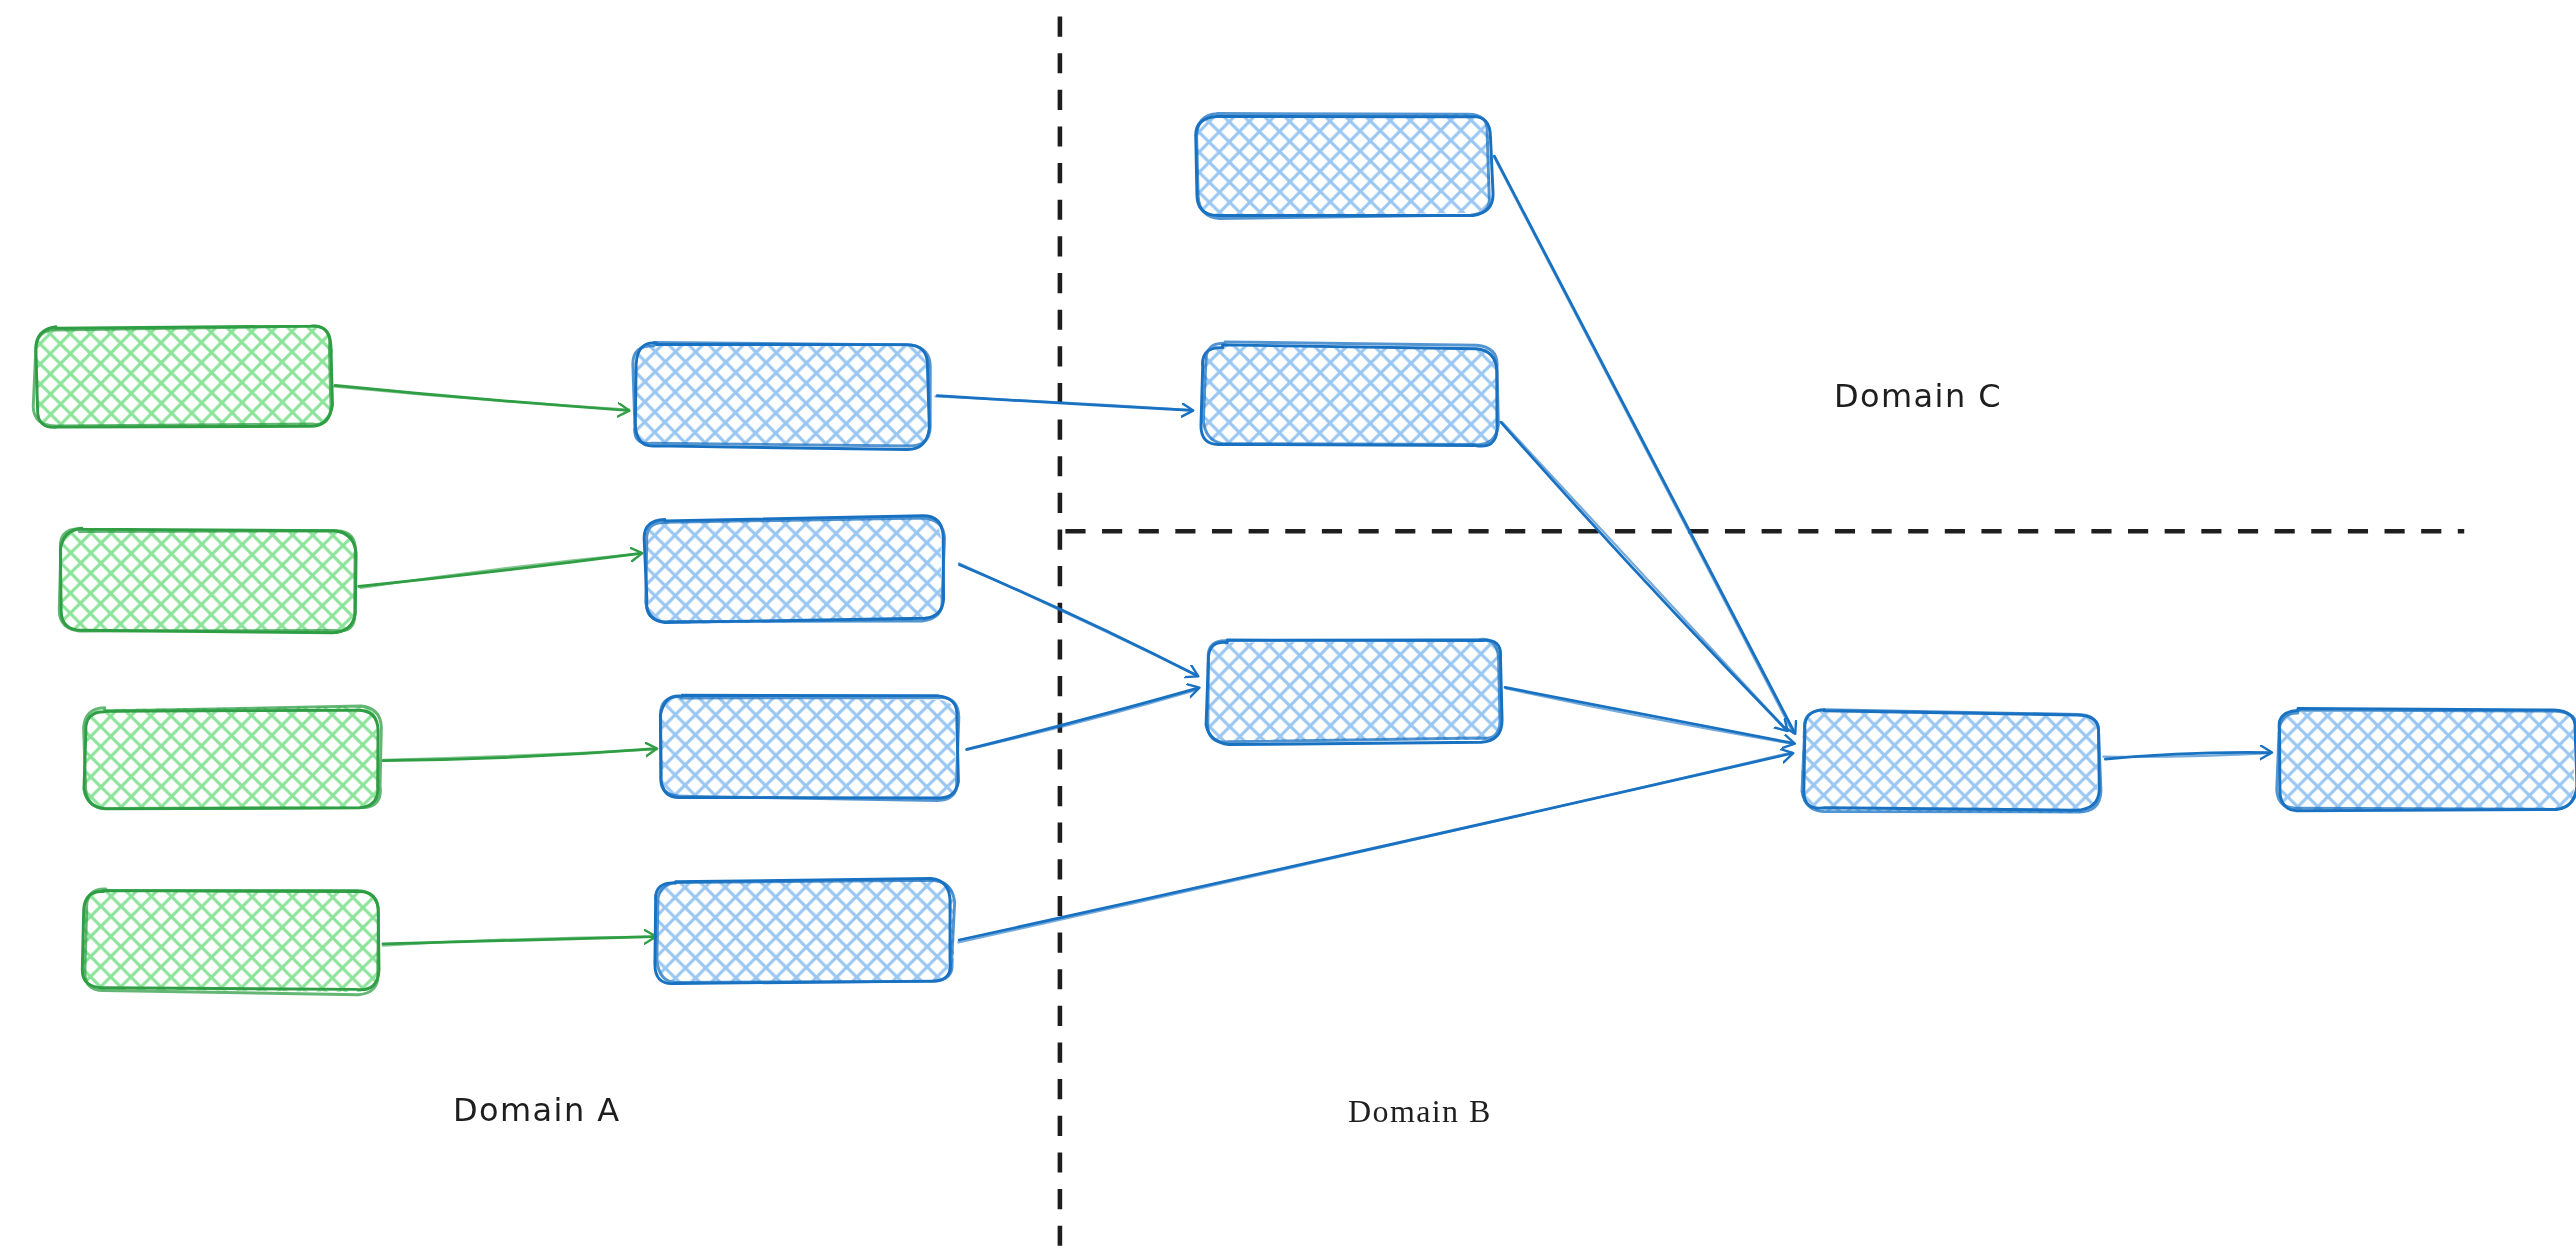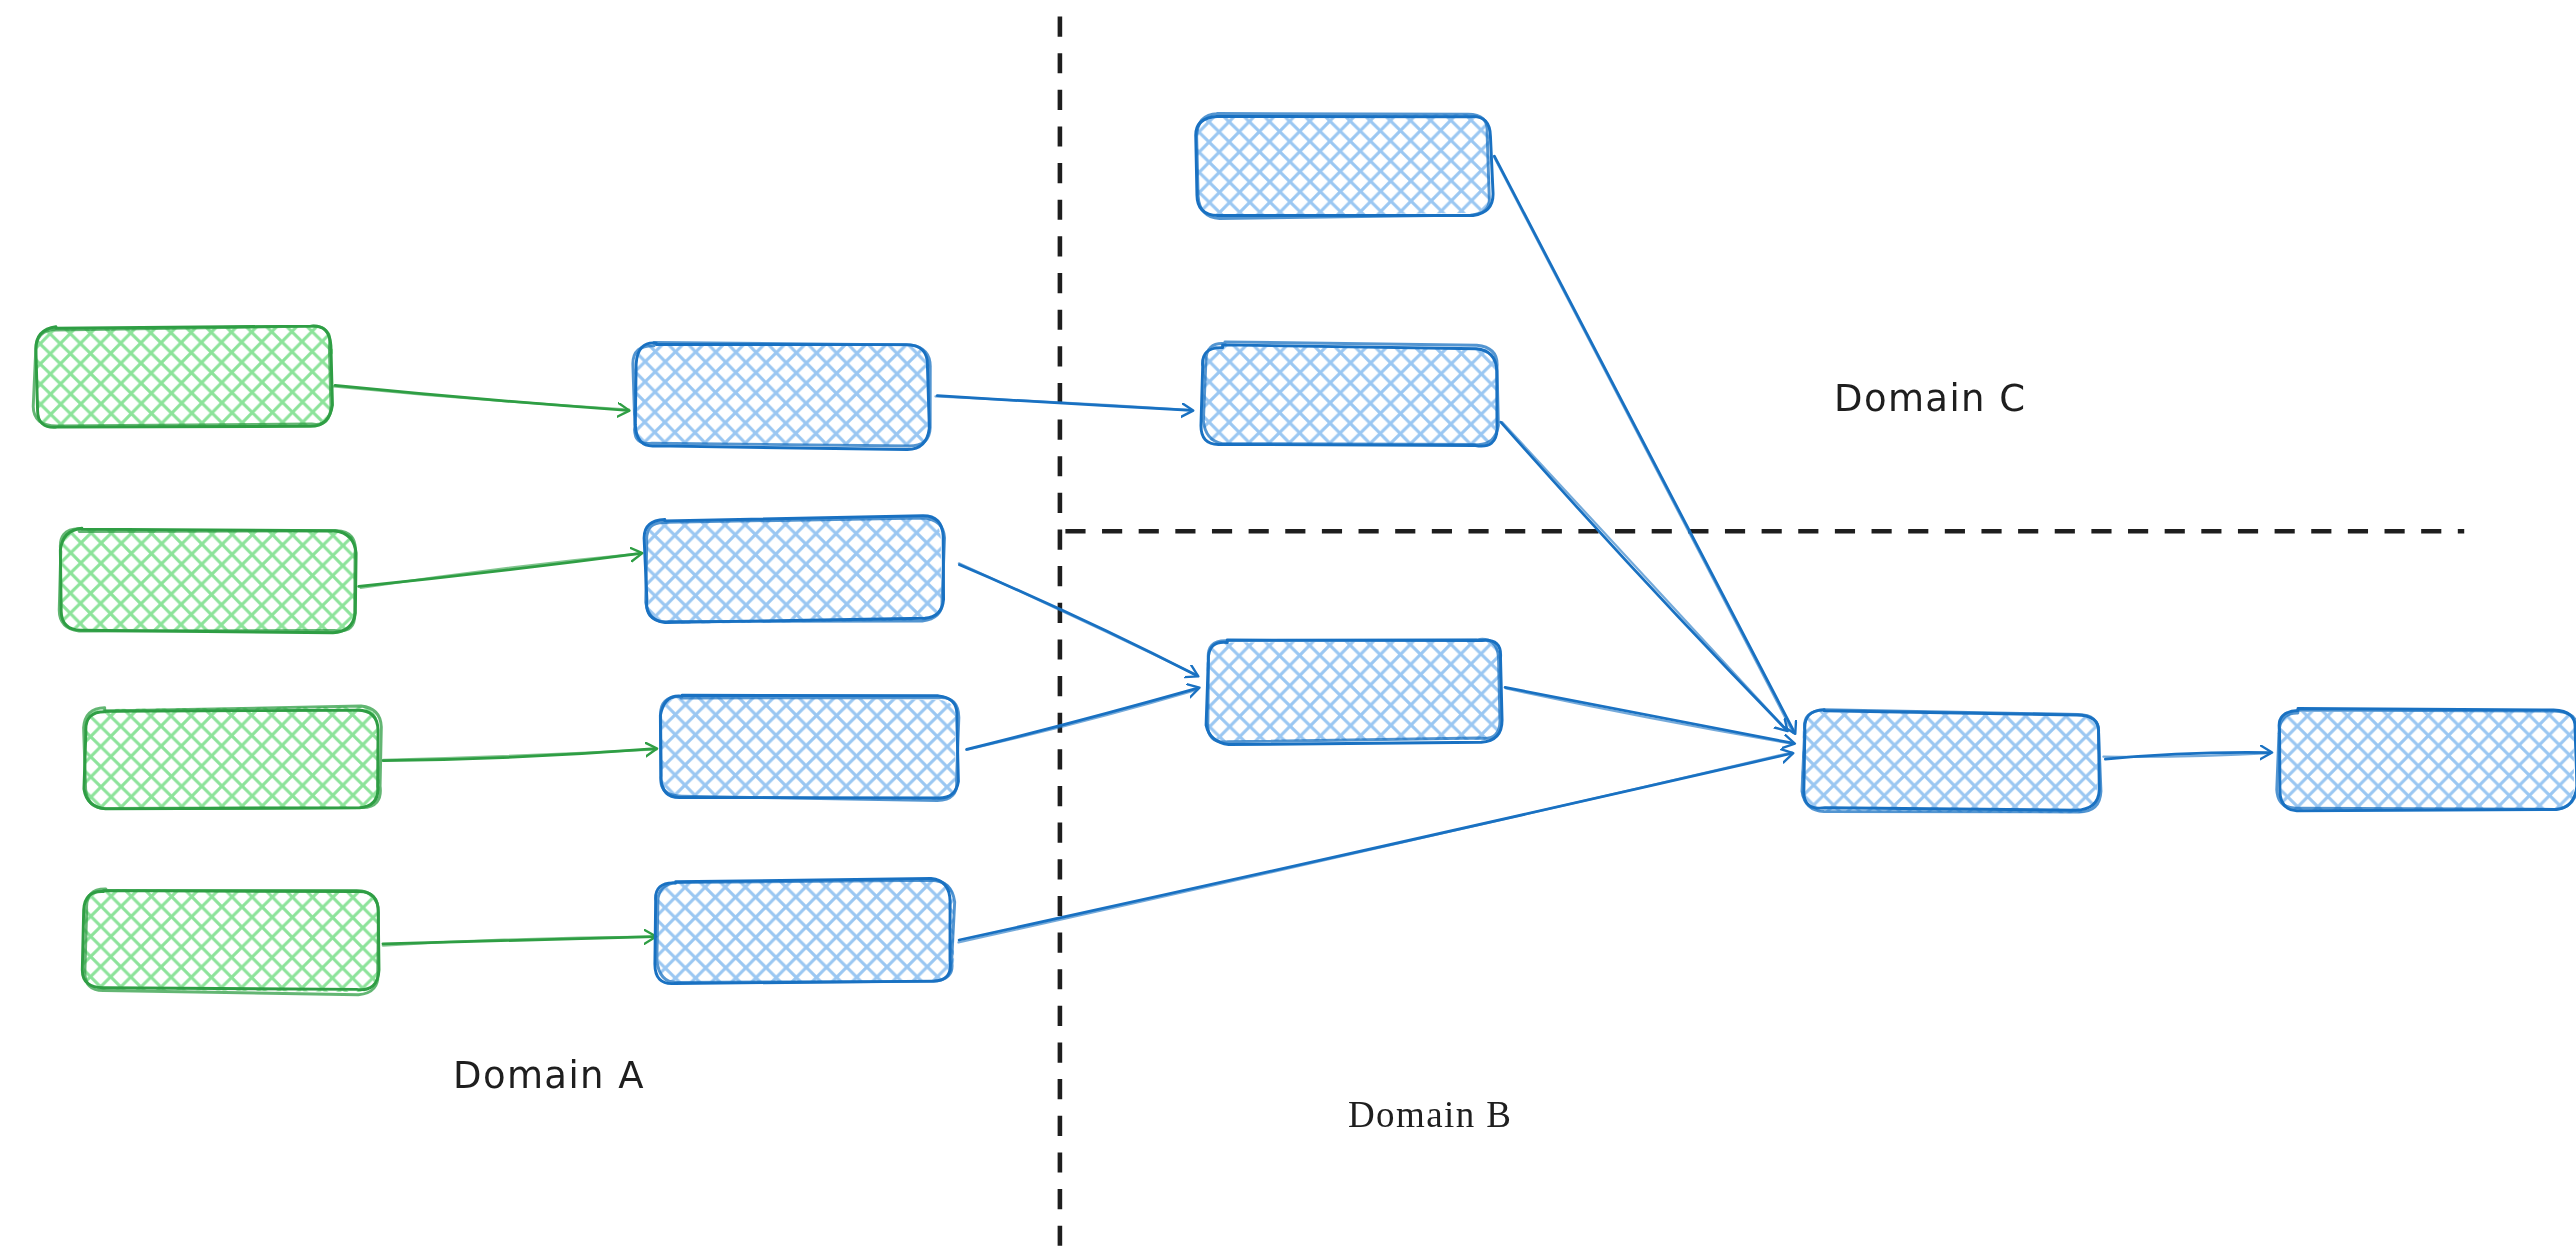--- a/index.html
+++ b/index.html
@@ -1,21 +1,21 @@
 <!DOCTYPE html>
 <html style="font-size:14.7px"><head>
 <meta charset="utf-8">
 <title>Domain Flow Diagram</title>
 <style>
   html,body{margin:0;padding:0;background:#ffffff;}
   body{width:2576px;height:1255px;overflow:hidden;
        font-family:"DejaVu Sans",sans-serif;}
   #stage{position:relative;width:2576px;height:1255px;background:#ffffff;}
   #stage svg.layer{position:absolute;left:0;top:0;width:2576px;height:1255px;}
-  .domain-label{position:absolute;color:#1e1e1e;font-size:37px;
+  .domain-label{position:absolute;color:#1e1e1e;font-size:32px;
                 font-family:"DejaVu Sans",sans-serif;letter-spacing:1.4px;
                 white-space:nowrap;user-select:none;}
   .node-hit{position:absolute;border-radius:20px;cursor:pointer;}
 </style>
 </head>
 <body>
 
 <div id="stage">
   <svg class="layer" id="svg-root" viewBox="0 0 2812 1370" xmlns="http://www.w3.org/2000/svg">
     <defs>
@@ -154,21 +154,21 @@
         </g>
         <g transform="rotate(-0.3 2649 830)">
           <path d="M 2510.2981967786327 776.608903653454 L 2788.2980374698527 776.2321856846102 Q 2809.820947614964 776.2414772077464 2809.7934958958067 798.1686467402615 L 2809.6596056069247 861.9671382983215 Q 2809.31749663176 883.0252524553798 2786.784774096217 883.0467775040306 L 2510.4235511175357 883.8997807684354 Q 2487.6822345727123 883.9780086842366 2488.003783411812 862.0594111210667 L 2488.3949480396695 797.83000283828 Q 2489.075831541326 777.4405973800458 2510.2981967786327 776.1223569381982 Z" fill="url(#hatch-blue)" stroke="none"></path>
           <path d="M 2508.8687622720377 772.7255411413498 L 2787.8457034739668 775.758647744637 Q 2812.8145400346257 776.8347788506187 2811.143724335637 796.7334196253679 L 2812.979313780088 858.7471991020254 Q 2809.755217009317 883.0698317565955 2790.2745652102867 884.3340503438376 L 2506.9287579641677 884.4214590941556 Q 2488.5788810177705 883.0972574184649 2488.5846519378015 861.73792164037 L 2488.5986186440105 796.1758193650282 Q 2485.0162355312145 775.9249931841157 2508.8687622720377 774.8582521993667 Z" fill="none" stroke="#1971c2" stroke-width="3.2" stroke-linecap="round" stroke-linejoin="round" opacity="1"></path>
           <path d="M 2508.66105037909 774.2738952656276 L 2788.394417029154 776.9312382291072 Q 2814.1907026761214 777.6977569566109 2813.7756008005704 797.4483553535305 L 2812.972233510483 861.0614349703304 Q 2810.7663742619566 882.7957815737464 2788.846425123606 884.2562682337128 L 2506.4672278919256 881.5358175781556 Q 2486.339786518272 881.7833366367034 2485.2007159848695 861.2037252330222 L 2487.9290033060124 799.5053387851455 Q 2488.381864541862 777.1539412728511 2508.66105037909 777.6976162876934 Z" fill="none" stroke="#1971c2" stroke-width="3.2" stroke-linecap="round" stroke-linejoin="round" opacity="0.75"></path>
         </g>
       </g>
   </svg>
 
   <div id="labels">
-      <div class="domain-label" style="left: 453px; top: 1054px;">Domain A</div>
+      <div class="domain-label" style="left: 453px; top: 1091px;">Domain A</div>
       <div class="domain-label" style="left: 1348px; top: 1093px; font-family: Liberation Serif, serif;">Domain B</div>
       <div class="domain-label" style="left: 1834px; top: 377px;">Domain C</div>
     </div>
   <div id="hits">
       <div class="node-hit" style="left: 37px; top: 326px; width: 295px; height: 101px;"></div>
       <div class="node-hit" style="left: 60px; top: 529px; width: 295px; height: 101px;"></div>
       <div class="node-hit" style="left: 84px; top: 707px; width: 295px; height: 101px;"></div>
       <div class="node-hit" style="left: 84px; top: 890px; width: 295px; height: 101px;"></div>
       <div class="node-hit" style="left: 634px; top: 344px; width: 295px; height: 101px;"></div>
       <div class="node-hit" style="left: 647px; top: 520px; width: 295px; height: 101px;"></div>

